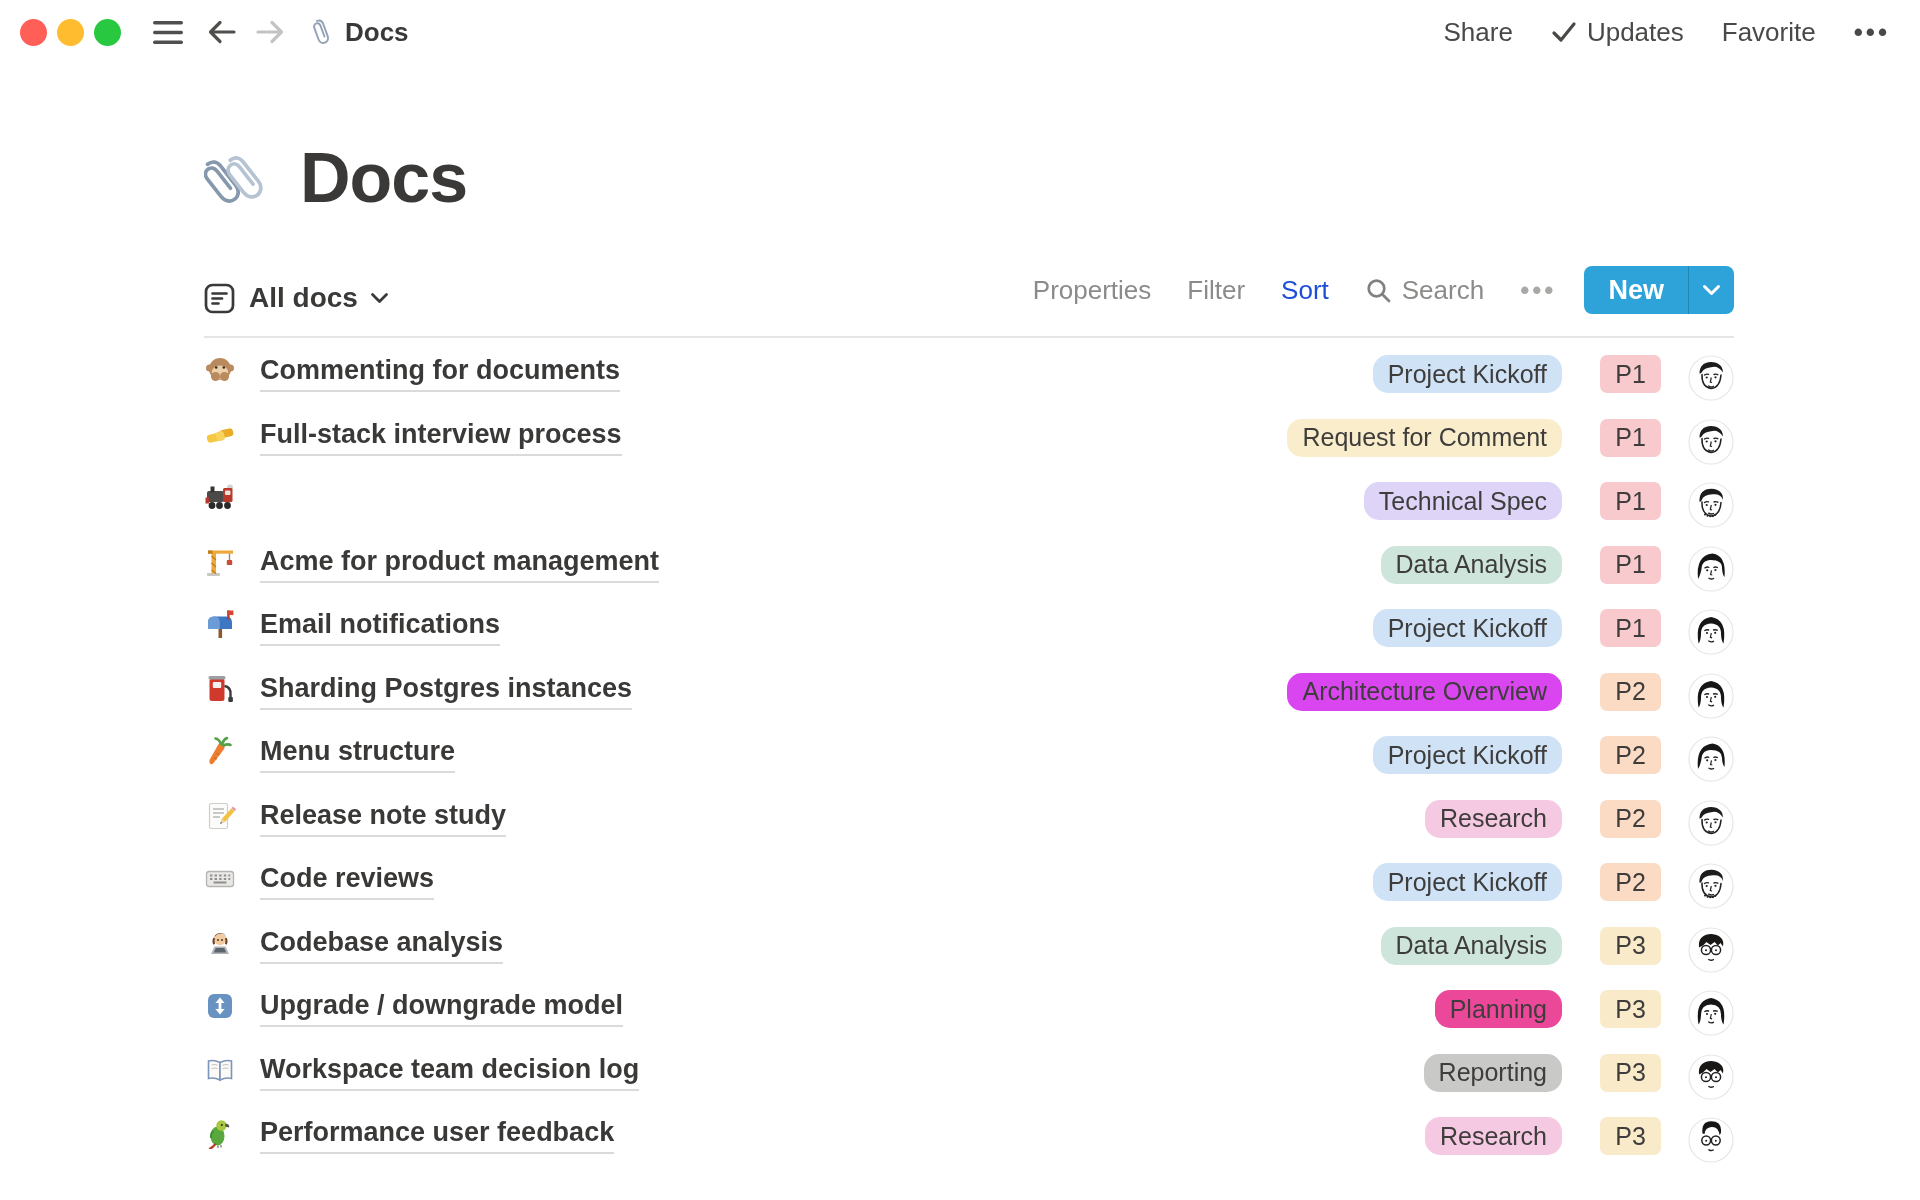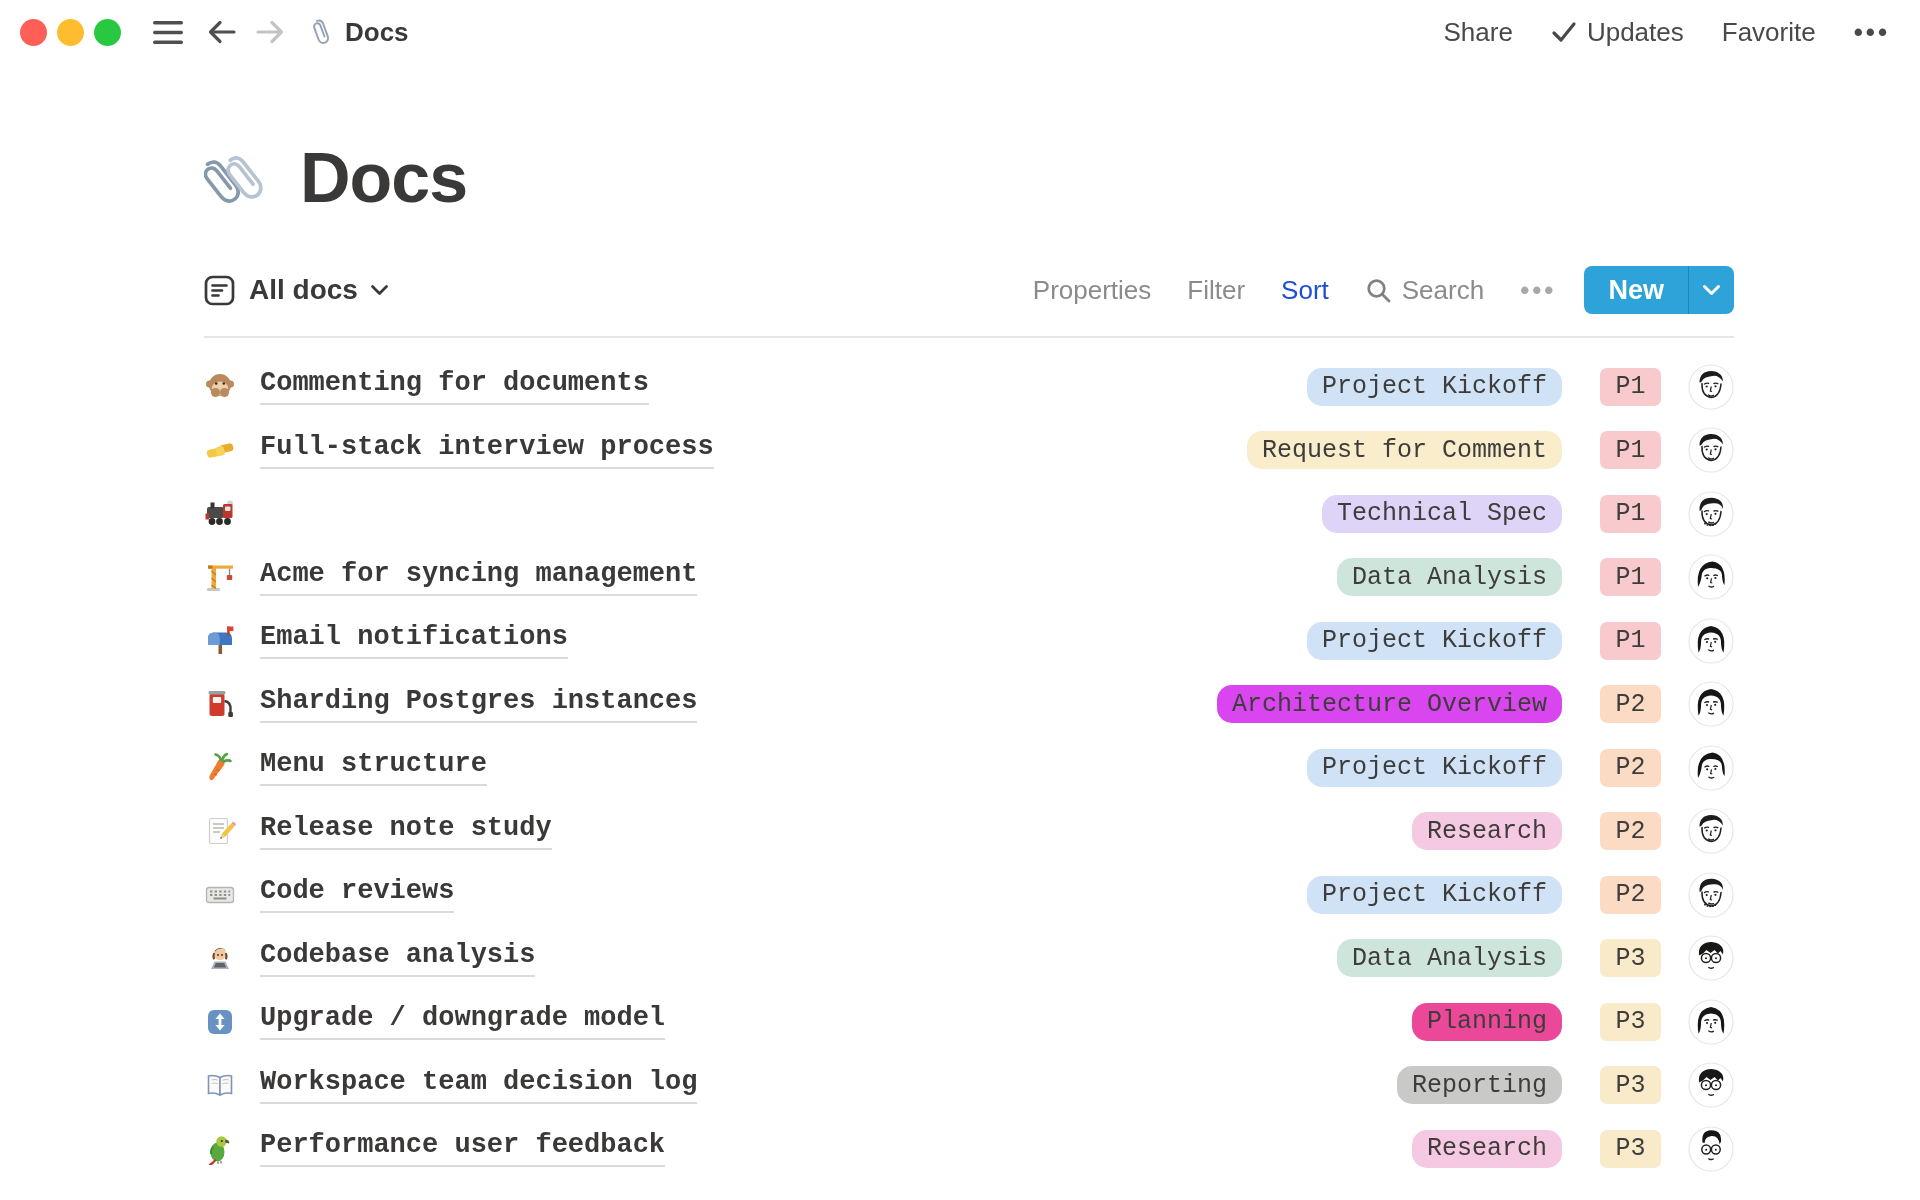--- a/index.html
+++ b/index.html
@@ -21,40 +21,40 @@
   .tb-check { margin-right:10px; display:flex; }
   .dots { font-size:26px; letter-spacing:3px; font-weight:bold; line-height:1; }
 
   
   .page { padding:0 186px 0 204px; }
   .page-header { margin-top:64px; height:100px; display:flex; align-items:center; }
   .page-emoji { width:74px; height:74px; margin-right:22px; }
   .page-title { font-size:70px; font-weight:700; color:#3a3938; letter-spacing:-1px; }
 
   
-  .toolbar { margin-top:38px; height:48px; display:flex; align-items:center; }
+  .toolbar { margin-top:38px; height:48px; display:flex; align-items:flex-end; }
   .view-switcher { display:flex; align-items:center; cursor:pointer; }
   .view-switcher .v-icon { margin-right:14px; display:flex; }
   .view-label { font-size:28px; font-weight:700; color:#3a3938; }
   .view-chevron { margin-left:12px; display:flex; }
   .toolbar-right { margin-left:auto; display:flex; align-items:center; font-size:26px; color:#8c8b89; }
   .toolbar-right > * { margin-left:36px; }
   .t-search { display:flex; align-items:center; }
   .t-search svg { margin-right:10px; }
   .t-dots { color:#a9a8a6; }
   .new-btn { display:flex; align-items:stretch; height:48px; border-radius:8px; overflow:hidden;
              margin-left:28px; cursor:pointer; }
   .new-main { display:flex; align-items:center; padding:0 24px; color:#fff; font-size:27px; font-weight:700; }
   .new-chev { width:46px; display:flex; align-items:center; justify-content:center; border-left:1px solid rgba(0,60,90,.28); }
 
   .rule { margin-top:22px; border-top:2px solid #e6e5e3; }
 
   
   .rows { margin-top:17px; }
-  .row { height:63.5px; display:flex; align-items:center; cursor:pointer;font-family:Liberation Mono, monospace; }
+  .row { height:63.5px; display:flex; align-items:flex-start; cursor:pointer; }
   .row-icon { width:32px; height:32px; margin-right:24px; flex:none; }
   .row-title { font-size:27px; font-weight:600; color:#3a3938; line-height:1.15;
                padding-bottom:4px; border-bottom:2px solid #dbdad8; }
   .spacer { flex:1; }
   .tag { height:38px; display:flex; align-items:center; padding:0 15px; border-radius:15px;
          font-size:25px; color:#3e3d3b; white-space:nowrap; }
   .prio { width:61px; height:38px; margin-left:38px; display:flex; align-items:center; justify-content:center;
           border-radius:7px; font-size:25px; color:#3e3d3b; flex:none; }
   .avatar { width:46px; height:46px; margin-left:27px; flex:none; }
 
@@ -369,21 +369,21 @@
       <span class="prio" style="background-color: rgb(248, 202, 205);">P1</span>
       <svg class="avatar" viewBox="0 0 46 46">
           <use href="#av-b"></use>
         </svg>
     </div>
 
     <div class="row">
       <svg class="row-icon" viewBox="0 0 32 32">
           <use href="#i-crane"></use>
         </svg>
-      <span class="row-title">Acme for syncing management</span>
+      <span class="row-title">Acme for product management</span>
       <span class="spacer"></span>
       <span class="tag" style="background-color: rgb(206, 229, 219);">Data Analysis</span>
       <span class="prio" style="background-color: rgb(248, 202, 205);">P1</span>
       <svg class="avatar" viewBox="0 0 46 46">
           <use href="#av-f"></use>
         </svg>
     </div>
 
     <div class="row">
       <svg class="row-icon" viewBox="0 0 32 32">

